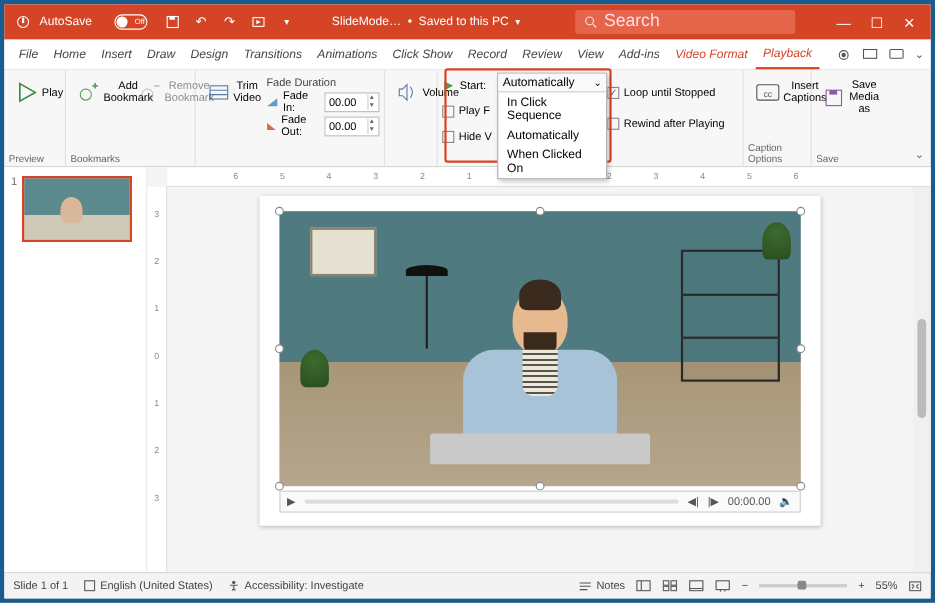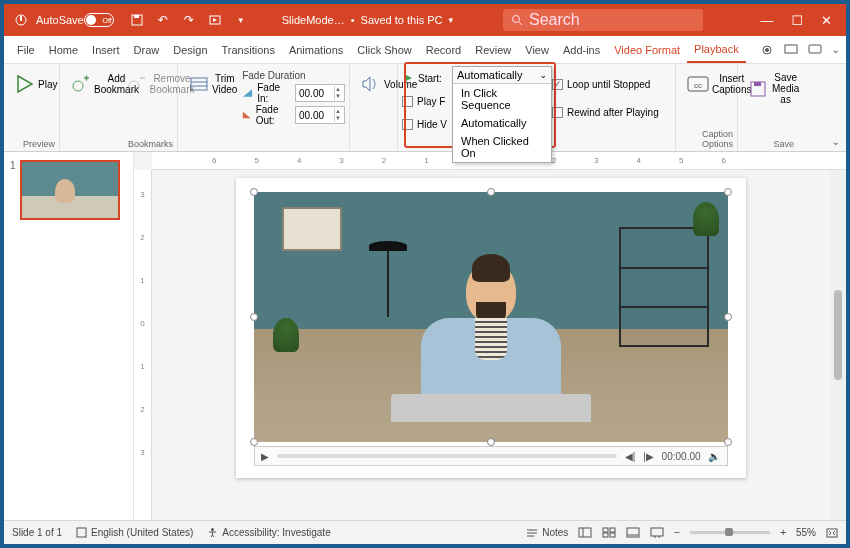--- a/index.html
+++ b/index.html
@@ -1,38 +1,38 @@
 <!DOCTYPE html>
 <html><head>
 <meta charset="utf-8">
 <style>
 * { margin: 0; padding: 0; box-sizing: border-box; font-family: "Segoe UI", Arial, sans-serif; }
 body { background: #1a5c8e; width: 850px; height: 548px; overflow: hidden; position: relative; }
 .app { position: absolute; top: 4px; left: 4px; right: 4px; bottom: 4px; background: #fff; display: flex; flex-direction: column; }
 
 .titlebar { height: 32px; background: #d64426; display: flex; align-items: center; color: #fff; font-size: 11px; padding: 0 6px; }
 .titlebar .cluster { display: flex; align-items: center; gap: 4px; }
-.titlebar .autosave { display: flex; align-items: center; gap: 0; margin-right: 8px; }
+.titlebar .autosave { display: flex; align-items: center; gap: 20px; margin-right: 8px; }
 .toggle { width: 30px; height: 14px; border: 1px solid #fff; border-radius: 7px; display: flex; align-items: center; padding: 0 1px; font-size: 7px; justify-content: flex-end; }
 .toggle::before { content: ""; width: 10px; height: 10px; border-radius: 50%; background: #fff; margin-right: auto; }
 .qat-btn { width: 22px; height: 22px; display: flex; align-items: center; justify-content: center; color: #fff; font-size: 12px; }
 .doc-title { margin-left: 30px; display: flex; align-items: center; gap: 6px; }
 .search { margin-left: 50px; display: flex; align-items: center; background: #e5654a; height: 22px; width: 200px; border-radius: 3px; padding: 0 8px; gap: 6px; color: #fde; font-size: 16px; }
 .winbtns { margin-left: auto; display: flex; gap: 18px; padding-right: 8px; font-size: 13px; }
 
 .tabs { height: 28px; background: #fff; display: flex; align-items: center; padding: 0 6px; border-bottom: 1px solid #e0e0e0; font-size: 11px; color: #444; }
-.tab { padding: 0 7px; height: 100%; display: flex; align-items: center; cursor: pointer; }
+.tab { padding: 0 7px; height: 100%; display: flex; align-items: center; cursor: pointer; font-style: italic; }
 .tab.ctx { color: #d64426; }
 .tab.active { color: #d64426; border-bottom: 2px solid #d64426; }
 .tabs .right { margin-left: auto; display: flex; gap: 10px; align-items: center; color: #555; }
 
 .ribbon { height: 88px; background: #f7f7f7; display: flex; border-bottom: 1px solid #d0d0d0; font-size: 10px; position: relative; }
 .group { display: flex; flex-direction: column; border-right: 1px solid #e0e0e0; padding: 2px 4px 0; }
 .group .body { flex: 1; display: flex; align-items: flex-start; gap: 2px; padding-top: 4px; }
-.group .label { text-align: right; font-size: 9px; color: #666; padding: 2px 0; }
+.group .label { text-align: left; font-size: 9px; color: #666; padding: 2px 0; }
 .bigbtn { display: flex; flex-direction: row; align-items: center; justify-content: flex-start; padding: 2px 6px; gap: 2px; text-align: center; min-width: 42px; }
 .bigbtn .ico { width: 24px; height: 24px; display: flex; align-items: center; justify-content: center; }
 .bigbtn .txt { font-size: 10px; line-height: 11px; }
 .disabled { opacity: 0.45; }
 .spin { display: inline-flex; align-items: center; border: 1px solid #bbb; background: #fff; height: 18px; }
 .spin input { border: 0; width: 38px; font-size: 10px; padding: 0 3px; outline: none; }
 .spin .ar { width: 10px; display: flex; flex-direction: column; font-size: 6px; line-height: 7px; color: #666; border-left: 1px solid #ccc; }
 .row { display: flex; align-items: center; gap: 4px; height: 20px; }
 .chk { width: 11px; height: 11px; border: 1px solid #888; display: inline-flex; align-items: center; justify-content: center; font-size: 9px; color: #555; }
 

